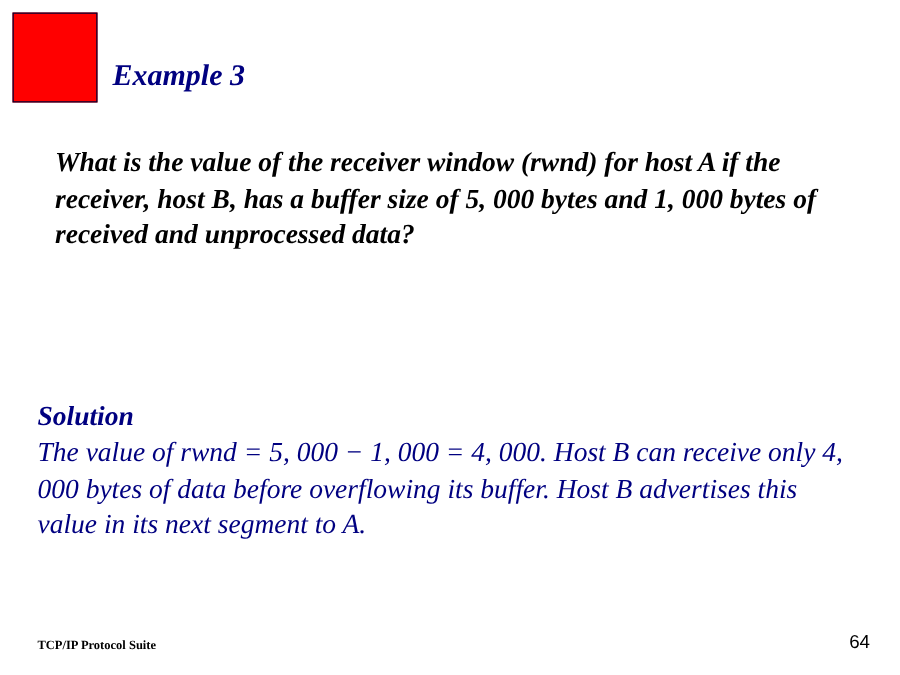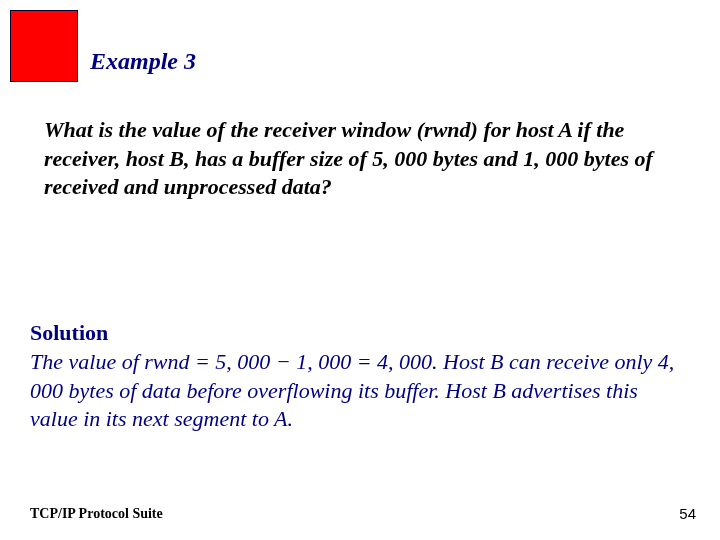--- a/index.html
+++ b/index.html
@@ -43,40 +43,41 @@
       font-weight: bold;
       font-size: 22px;
       color: #000000;
       line-height: 1.3;
       margin-left: 14px;
     }
     .solution-label {
       position: absolute;
       left: 30px;
       top: 320px;
+      font-style: italic;
       font-weight: bold;
       font-size: 22px;
       color: #000080;
     }
     .solution-text {
       position: absolute;
       left: 30px;
       top: 348px;
       width: 660px;
       font-style: italic;
       font-weight: normal;
       font-size: 22px;
       color: #000080;
       line-height: 1.3;
     }
     .footer-left {
       position: absolute;
       left: 30px;
       bottom: 18px;
-      font-size: 14px;
+      font-size: 10px;
       font-weight: bold;
       color: #000000;
       font-family: 'Times New Roman', Times, serif;
     }
     .footer-right {
       position: absolute;
       right: 24px;
       bottom: 18px;
       font-size: 15px;
       color: #000000;
@@ -91,13 +92,13 @@
 <div class="header-title">Example 3</div>
 
 <div class="question">What is the value of the receiver window (rwnd) for host A if the receiver, host B, has a buffer size of 5, 000 bytes and 1, 000 bytes of received and unprocessed data?</div>
 
 <div class="solution-label">Solution</div>
 
 <div class="solution-text">The value of rwnd = 5, 000 − 1, 000 = 4, 000. Host B can receive only 4, 000 bytes of data before overflowing its buffer. Host B advertises this value in its next segment to A.</div>
 
 <div class="footer-left">TCP/IP Protocol Suite</div>
 
-<div class="footer-right">54</div>
+<div class="footer-right">64</div>
 
 </body></html>

